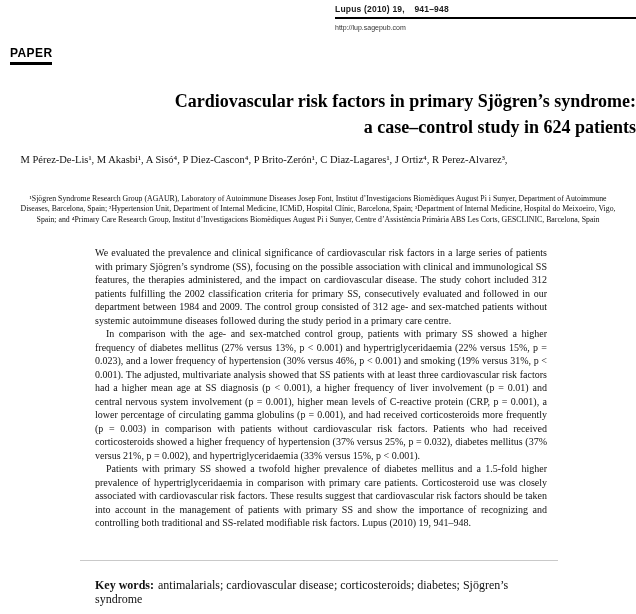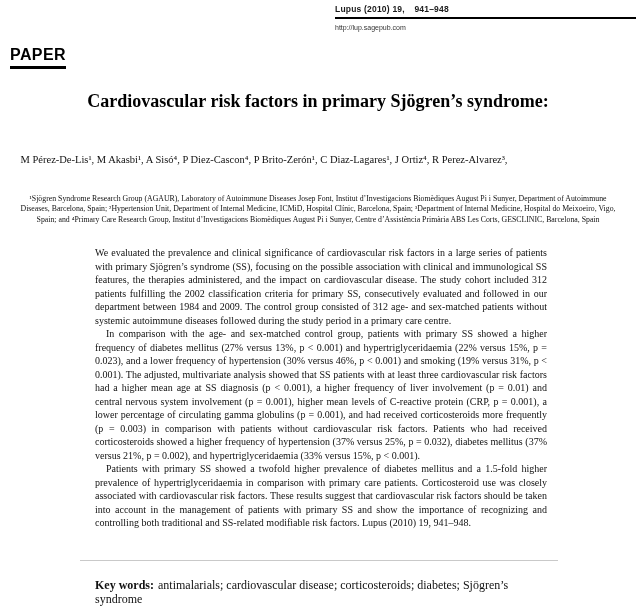--- a/index.html
+++ b/index.html
@@ -38,34 +38,34 @@
     font-family: "Liberation Sans", sans-serif;
     font-size: 7px;
     color: #333333;
   }
   
   .paper-label {
     position: absolute;
     left: 10px;
     top: 46px;
     font-family: "Liberation Sans", sans-serif;
-    font-size: 16px;
+    font-size: 12px;
     font-weight: bold;
     letter-spacing: 0.4px;
     color: #000000;
     border-bottom: 3px solid #000000;
     padding-bottom: 2px;
   }
   
   .title {
     position: absolute;
     top: 88px;
     left: 0;
     width: 636px;
-    text-align: center;
+    text-align: right;
     font-size: 18px;
     font-weight: bold;
     line-height: 26px;
     color: #000000;
   }
   
   .authors {
     position: absolute;
     top: 152px;
     left: 0;
@@ -130,20 +130,21 @@
       <span class="cit-pages">941–948</span>
     </div>
     <div class="masthead-rule"></div>
     <div class="journal-url">http://lup.sagepub.com</div>
   </header>
 
   <div class="paper-label">PAPER</div>
 
   <h1 class="title">
     <span>Cardiovascular risk factors in primary Sjögren’s syndrome:</span><br>
+    <span>a case–control study in 624 patients</span>
   </h1>
 
   <div class="authors">
     <div>M Pérez-De-Lis¹, M Akasbi¹, A Sisó⁴, P Diez-Cascon⁴, P Brito-Zerón¹, C Diaz-Lagares¹, J Ortiz⁴, R Perez-Alvarez³,</div>
   </div>
 
   <div class="affiliations">¹Sjögren Syndrome Research Group (AGAUR), Laboratory of Autoimmune Diseases Josep Font, Institut d’Investigacions Biomèdiques August Pi i Sunyer, Department of Autoimmune Diseases, Barcelona, Spain; ²Hypertension Unit, Department of Internal Medicine, ICMiD, Hospital Clínic, Barcelona, Spain; ³Department of Internal Medicine, Hospital do Meixoeiro, Vigo, Spain; and ⁴Primary Care Research Group, Institut d’Investigacions Biomèdiques August Pi i Sunyer, Centre d’Assistència Primària ABS Les Corts, GESCLINIC, Barcelona, Spain</div>
 
   <div class="abstract">
     <p>We evaluated the prevalence and clinical significance of cardiovascular risk factors in a large series of patients with primary Sjögren’s syndrome (SS), focusing on the possible association with clinical and immunological SS features, the therapies administered, and the impact on cardiovascular disease. The study cohort included 312 patients fulfilling the 2002 classification criteria for primary SS, consecutively evaluated and followed in our department between 1984 and 2009. The control group consisted of 312 age- and sex-matched patients without systemic autoimmune diseases followed during the study period in a primary care centre.</p>

